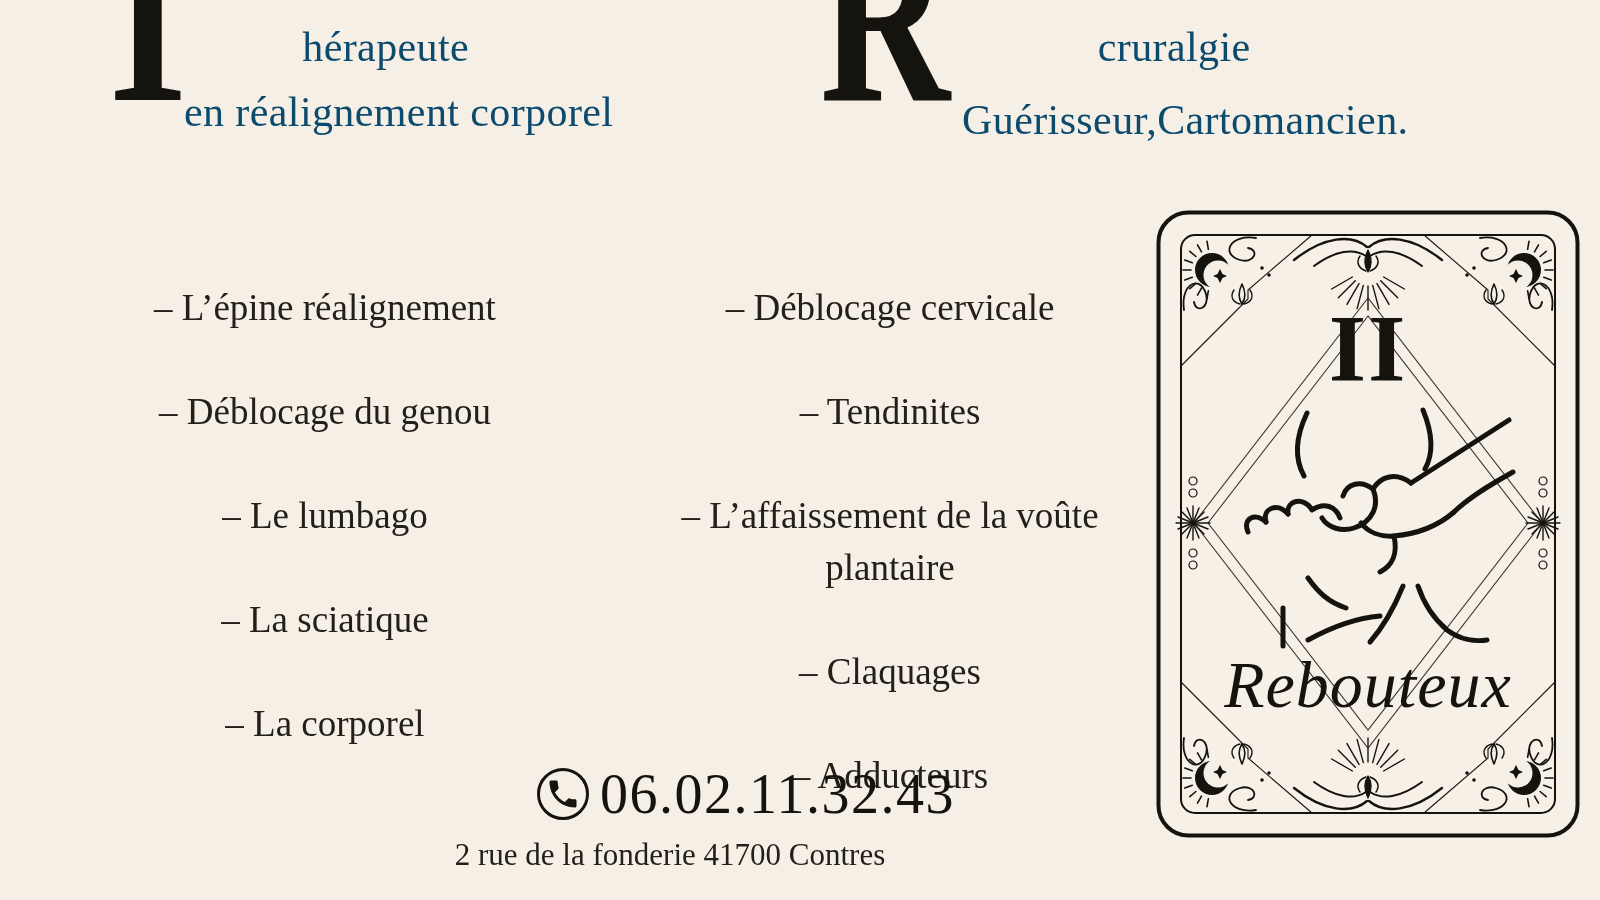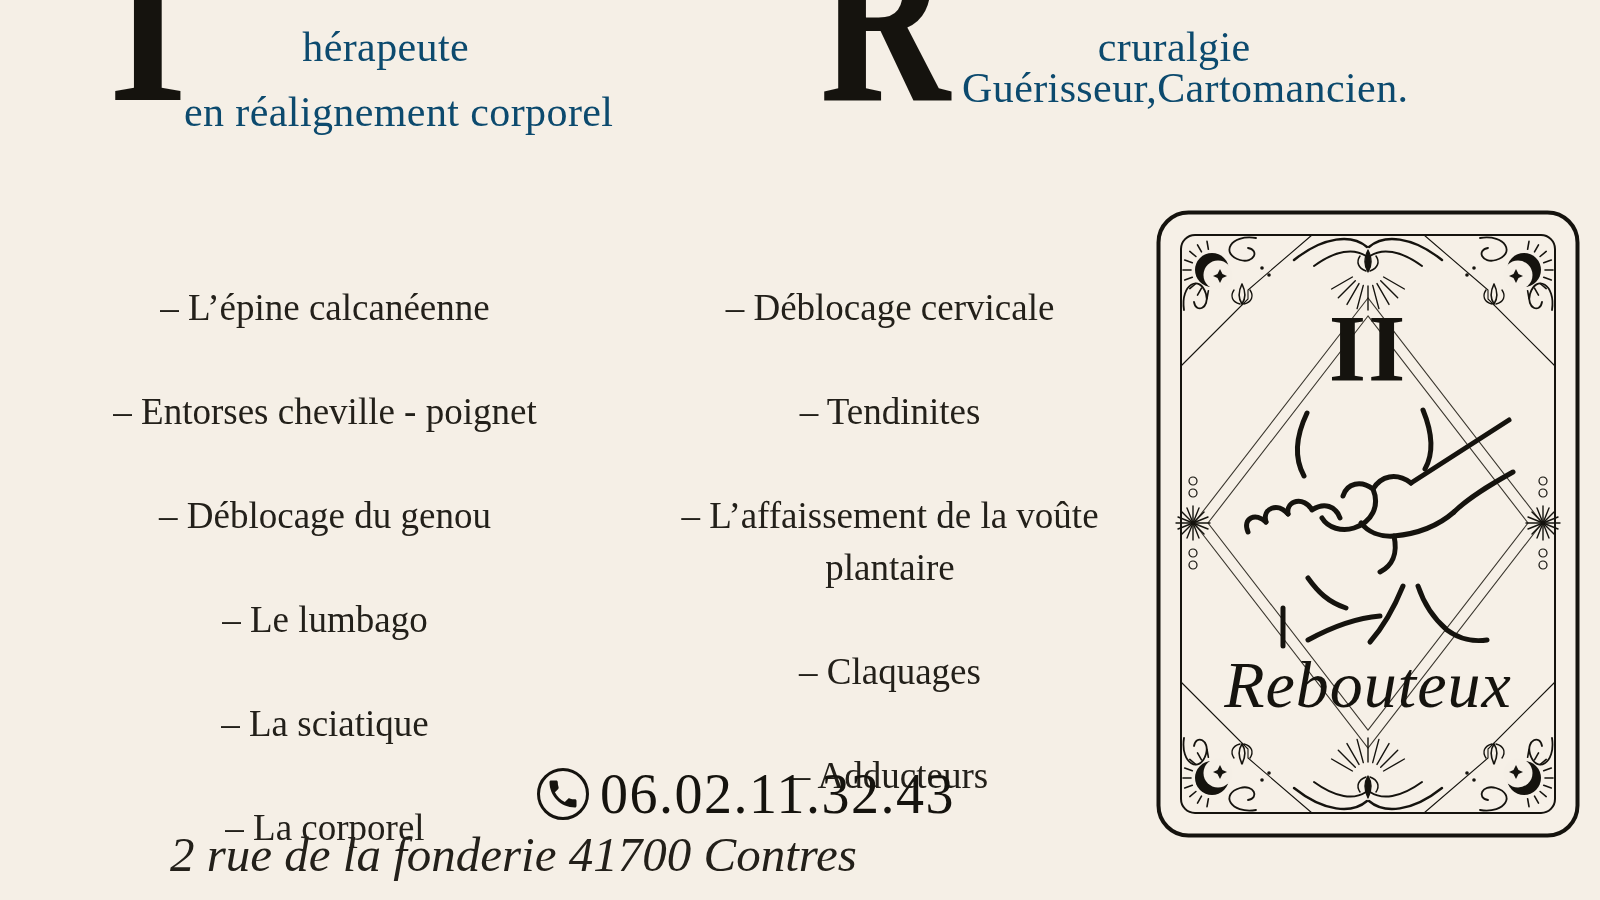--- a/index.html
+++ b/index.html
@@ -13,37 +13,37 @@
     position:absolute;top:-109px;font-size:250px;line-height:250px;font-weight:bold;
     display:inline-block;transform:scaleX(.72);transform-origin:0 50%;
     color:#15130e;white-space:pre;
   }
   .dropcap.t{left:88px;}
   .dropcap.r{left:820px;}
   .hdr-lines{position:absolute;top:27px;font-size:42px;line-height:41px;letter-spacing:.4px;color:#0c4a6e;text-align:center;}
   .hdr-lines.left{left:158px;}
   .hdr-lines.left .l2{padding-left:26px;margin-top:24px;}
   .hdr-lines.right{left:940px;}
-  .hdr-lines.right .l2{padding-left:22px;}
+  .hdr-lines.right .l2{padding-left:22px;margin-top:32px;}
   
   .col{
     position:absolute;top:230px;width:560px;text-align:center;
     font-size:37px;line-height:52px;white-space:pre-line;color:#23201a;
   }
   .col.left{left:45px;}
   .col.right{left:610px;}
   
   .phone-icon{position:absolute;left:535px;top:766px;}
   .phone-number{
     position:absolute;left:600px;top:771px;font-size:56px;line-height:46px;
     letter-spacing:1.5px;color:#15130e;
   }
   .address{
-    position:absolute;left:170px;top:835px;width:1000px;text-align:left;
-    font-size:49px;line-height:40px;color:#23201a;font-style:italic;
+    position:absolute;left:170px;top:835px;width:1000px;text-align:center;
+    font-size:31px;line-height:40px;color:#23201a;
   }
   
   .card{position:absolute;left:1156px;top:210px;}
   .card .numeral{
     font-family:"Liberation Serif", serif;font-weight:bold;font-size:96px;letter-spacing:2px;
   }
   .card .script{
     font-family:"Liberation Serif", serif;font-style:italic;font-size:66px;letter-spacing:1px;
   }
 </style>
@@ -62,22 +62,21 @@
 
   <div>
     <span class="dropcap r">R</span>
     <div class="hdr-lines right">
       <div class="l1">cruralgie</div>
       <div class="l2">Guérisseur,Cartomancien.</div>
     </div>
   </div>
 
   <div class="col left">
-    <div class="item">– L’épine calcanéenne</div>
-    <div class="item">– Entorses cheville - poignet</div>
+    <div class="item">– L’épine réalignement</div>
     <div class="item">– Déblocage du genou</div>
     <div class="item">– Le lumbago</div>
     <div class="item">– La sciatique</div>
     <div class="item">– La corporel</div>
     
     
     
   </div>
 
   <div class="col right">

